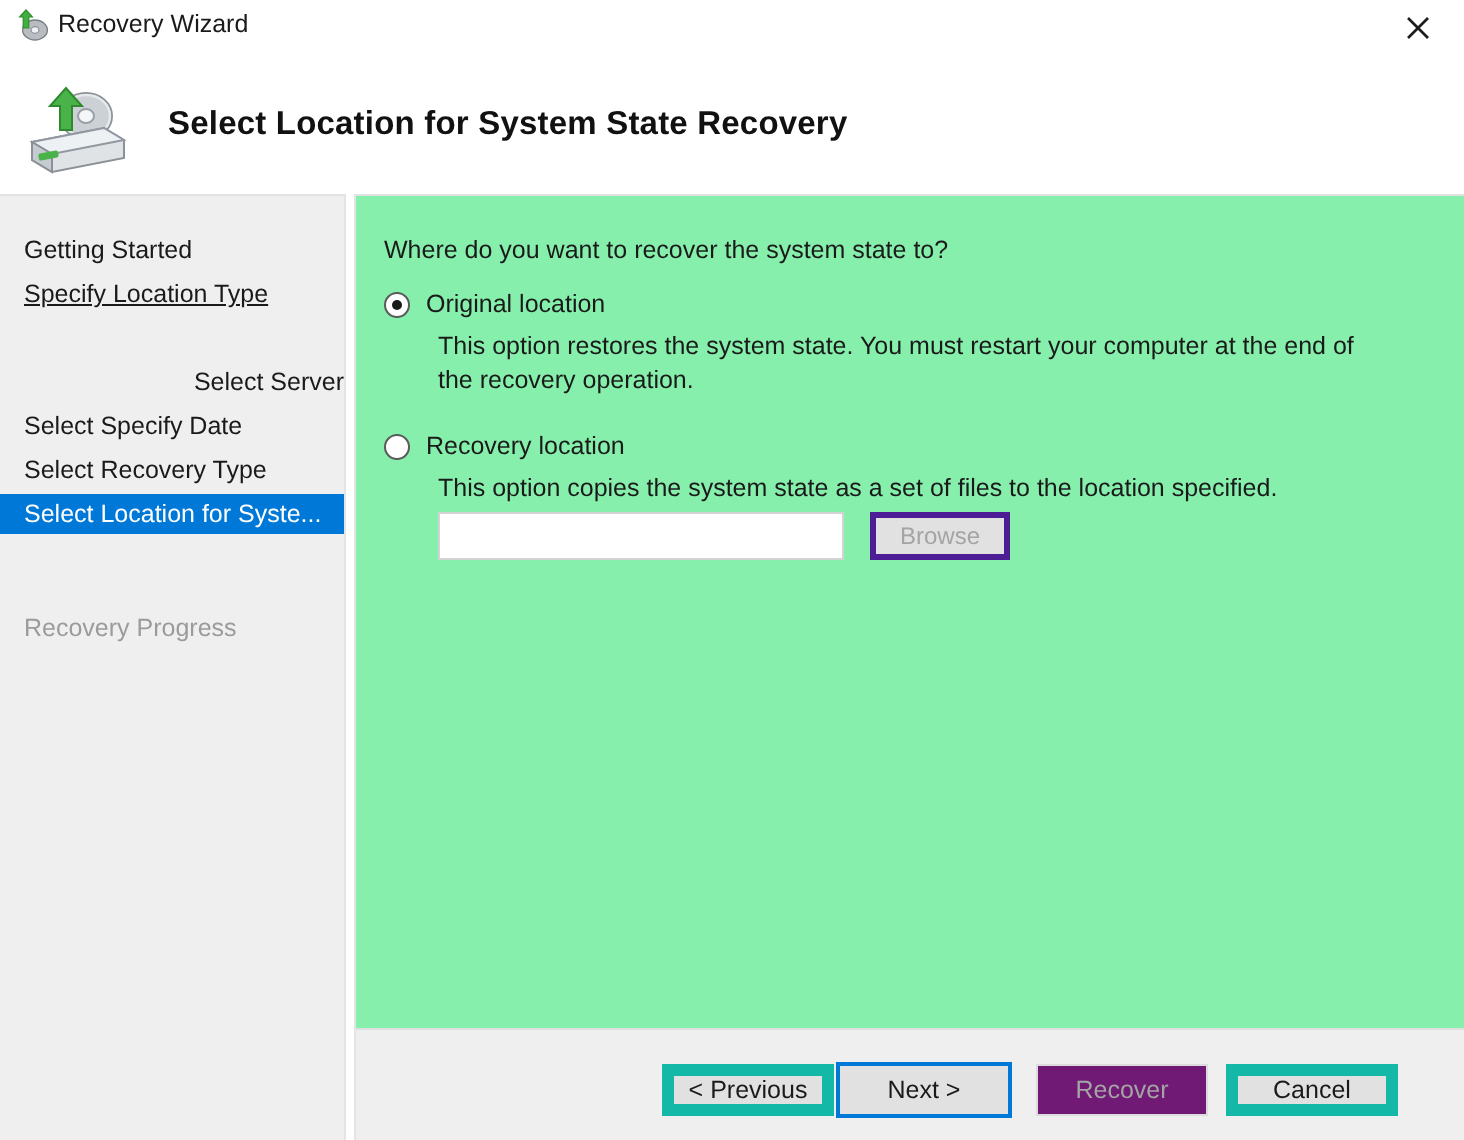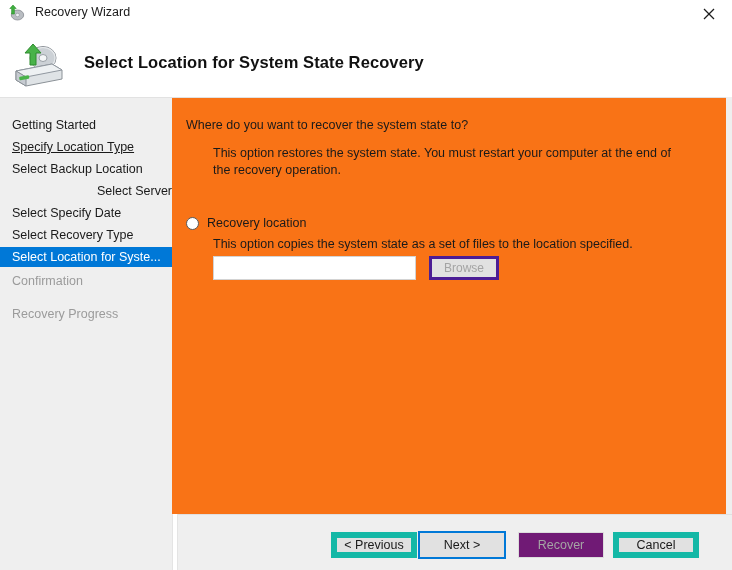--- a/index.html
+++ b/index.html
@@ -35,21 +35,20 @@
     position: absolute;
     left: 7px; top: 4px;
     width: 18px; height: 18px;
   }
   #titlebar-text {
     position: absolute;
     left: 29px; top: 5px;
     font-size: 12.5px;
     color: #1a1a1a;
     white-space: nowrap;
-    margin-left: 6px;
   }
   #close-button {
     position: absolute;
     right: 0; top: 0;
     width: 46px; height: 27px;
     background: transparent;
     border: none;
     cursor: pointer;
     color: #1d1d1d;
   }
@@ -111,23 +110,23 @@
     left: 172px; top: 97px;
     width: 6px; height: 473px;
     background: #ffffff;
     border-left: 1px solid #e4e4e4;
     border-right: 1px solid #e4e4e4;
   }
 
   
   #main {
     position: absolute;
-    left: 172px; top: 97px;
+    left: 178px; top: 97px;
     width: 554px; height: 417px;
-    background: #f97316;
+    background: #86efac;
     border-top: 1px solid #e2e2e2;
   }
   #question {
     position: absolute;
     left: 14px; top: 20px;
     font-size: 12.5px;
     color: #1a1a1a;
     white-space: nowrap;
   }
 
@@ -280,36 +279,38 @@
         <rect x="7" y="36" width="10" height="3.5" rx="1" fill="#49b349" transform="rotate(-11 7 36)"></rect>
       </svg>
     </span>
 
     <div id="header-title">Select Location for System State Recovery</div>
   </div>
 
   <div id="sidebar">
     <div class="nav-item" style="top:17px;">Getting Started</div>
     <div class="nav-item" style="top:39px;text-decoration:underline;">Specify Location Type</div>
-    <div class="nav-item" style="top:61px;">Select Backup Location</div>
     <div class="nav-item" style="top:83px;text-align:right;">Select Server</div>
     <div class="nav-item" style="top:105px;">Select Specify Date</div>
     <div class="nav-item" style="top:127px;">Select Recovery Type</div>
     <div class="nav-item current" style="top:149px;">Select Location for Syste...</div>
-    <div class="nav-item disabled" style="top:173px;">Confirmation</div>
     <div class="nav-item disabled" style="top:206px;">Recovery Progress</div>
   </div>
 
   <div id="panel-divider"></div>
 
   <div id="main">
 
     <div id="question">Where do you want to recover the system state to?</div>
 
     <div class="option-block" id="option-original">
+      <div class="radio-row">
+        <span class="radio-mark checked"></span>
+        <span class="radio-label">Original location</span>
+      </div>
       <div class="option-desc">This option restores the system state. You must restart your computer at the end of the recovery operation.</div>
     </div>
 
     <div class="option-block" id="option-alternate">
       <div class="radio-row">
         <span class="radio-mark"></span>
         <span class="radio-label">Recovery location</span>
       </div>
       <div class="option-desc">This option copies the system state as a set of files to the location specified.</div>
     </div>

